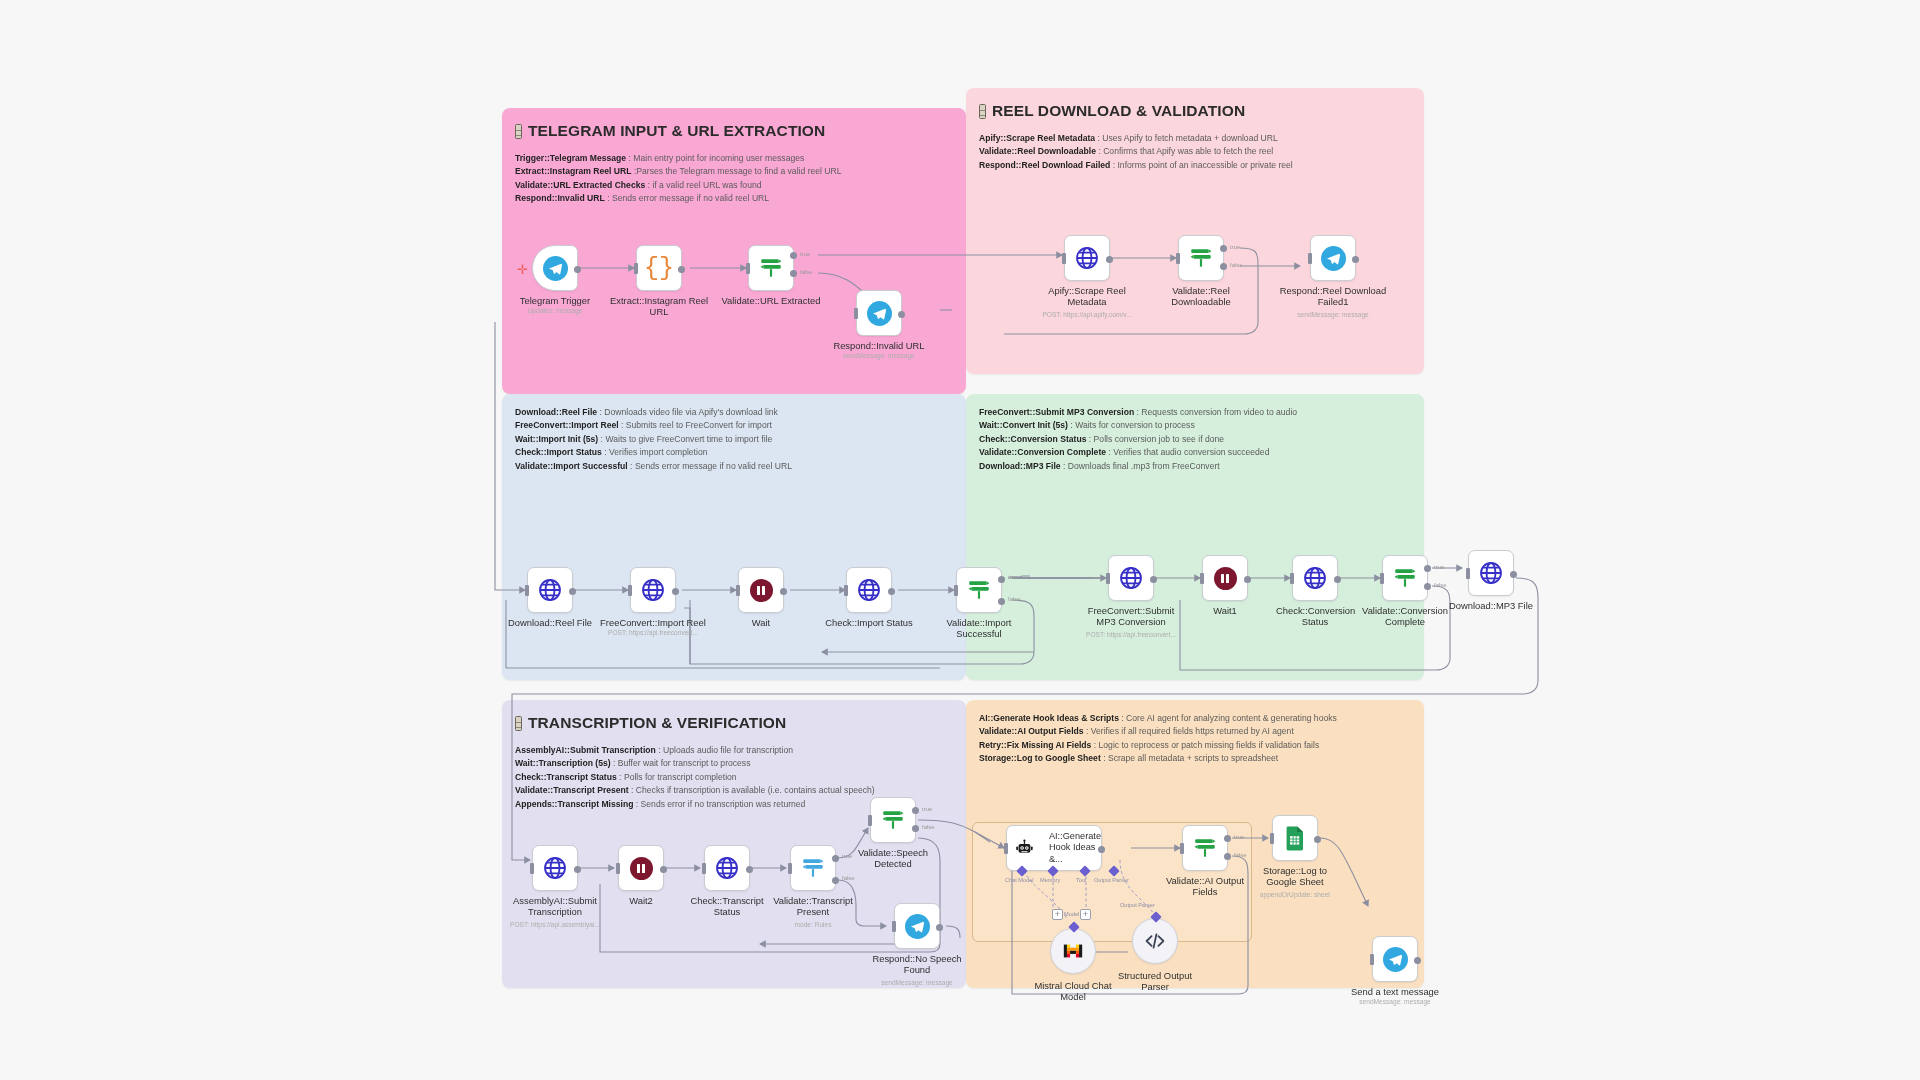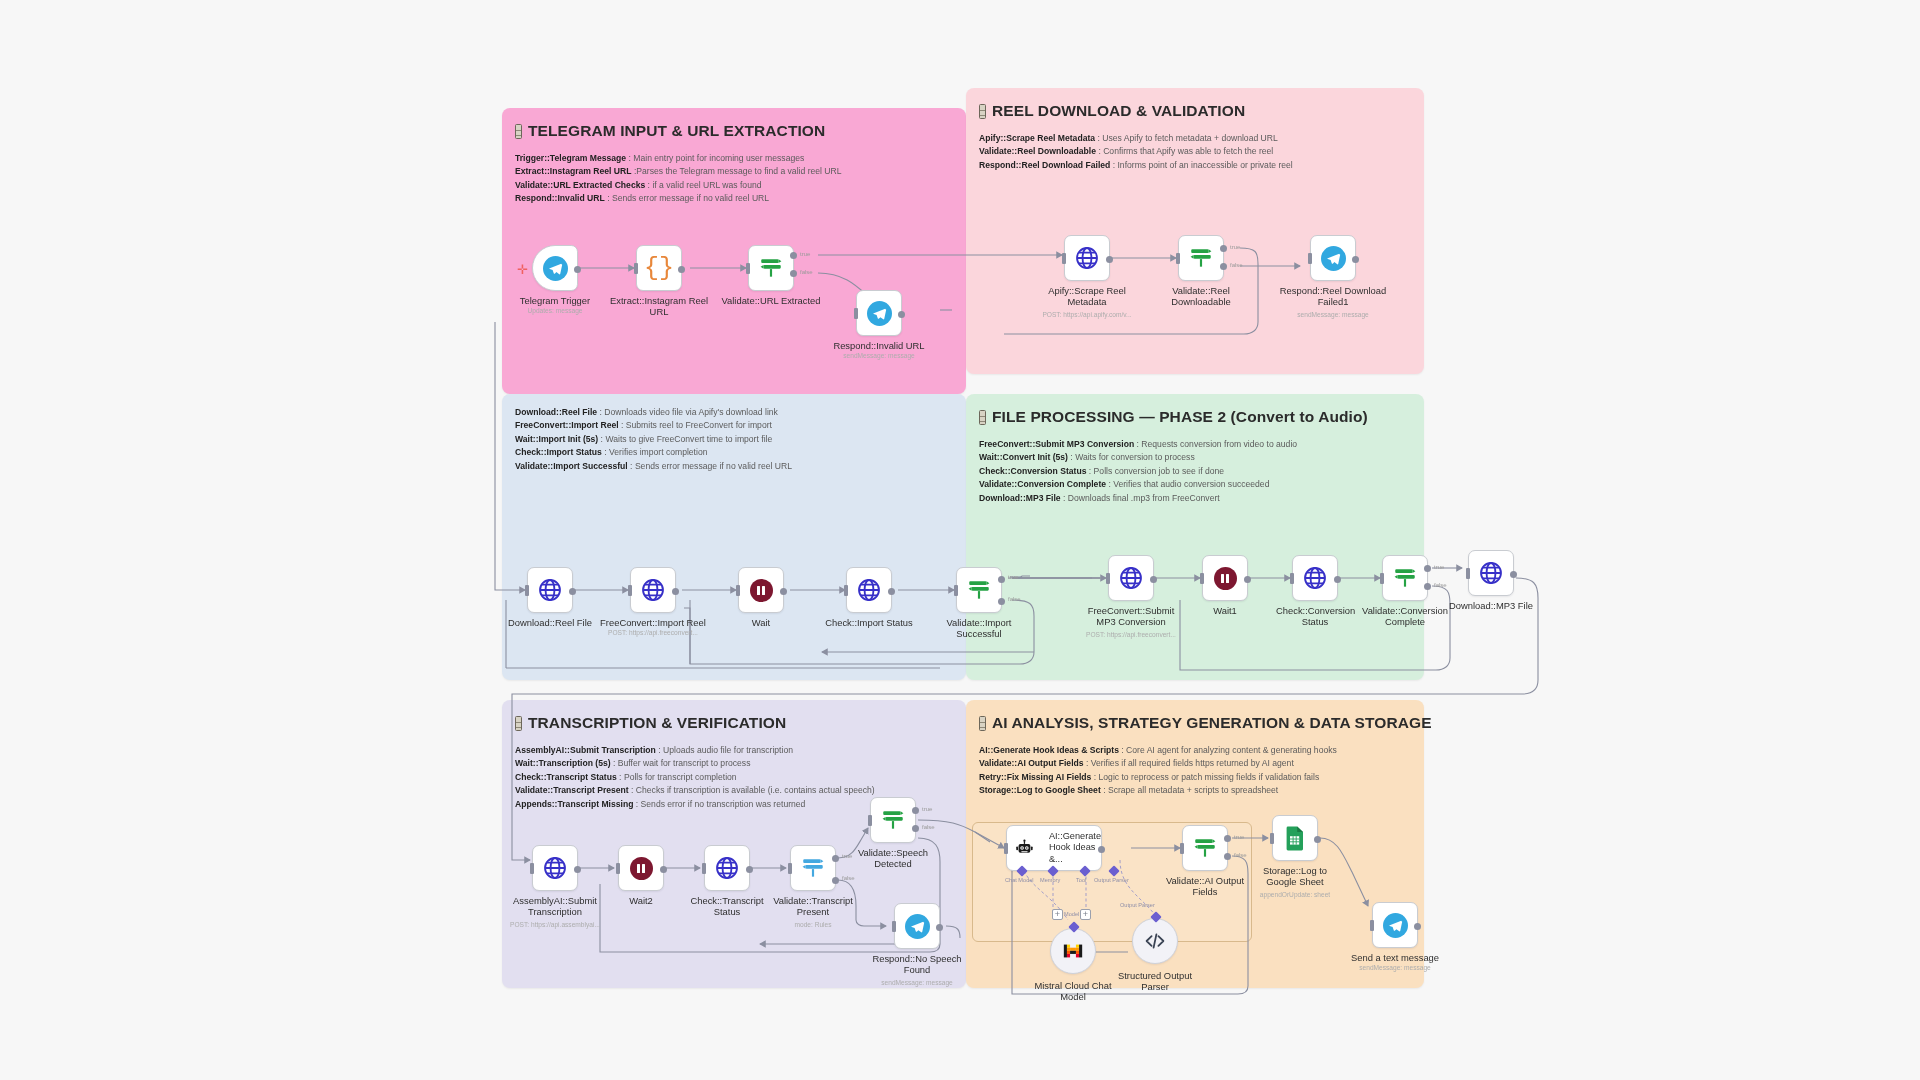--- a/index.html
+++ b/index.html
@@ -311,24 +311,20 @@
     <div class="panel-body">
       <div class="ln"><b>Download::Reel File</b><span> : Downloads video file via Apify's download link</span></div>
       <div class="ln"><b>FreeConvert::Import Reel</b><span> : Submits reel to FreeConvert for import</span></div>
       <div class="ln"><b>Wait::Import Init (5s)</b><span> : Waits to give FreeConvert time to import file</span></div>
       <div class="ln"><b>Check::Import Status</b><span> : Verifies import completion</span></div>
       <div class="ln"><b>Validate::Import Successful</b><span> : Sends error message if no valid reel URL</span></div>
     </div>
   </div>
 
   <div class="panel" style="left:966px; top:394px; width:458px; height:286px; background:#d6efdd;">
-    <div class="panel-title">
-      <span class="note-glyph"></span>
-      <span>FILE PROCESSING — PHASE 2 (Convert to Audio)</span>
-    </div>
     <div class="panel-body">
       <div class="ln"><b>FreeConvert::Submit MP3 Conversion</b><span> : Requests conversion from video to audio</span></div>
       <div class="ln"><b>Wait::Convert Init (5s)</b><span> : Waits for conversion to process</span></div>
       <div class="ln"><b>Check::Conversion Status</b><span> : Polls conversion job to see if done</span></div>
       <div class="ln"><b>Validate::Conversion Complete</b><span> : Verifies that audio conversion succeeded</span></div>
       <div class="ln"><b>Download::MP3 File</b><span> : Downloads final .mp3 from FreeConvert</span></div>
     </div>
   </div>
 
   <div class="panel" style="left:502px; top:700px; width:464px; height:288px; background:#e2dff0;">
@@ -339,24 +335,20 @@
     <div class="panel-body">
       <div class="ln"><b>AssemblyAI::Submit Transcription</b><span> : Uploads audio file for transcription</span></div>
       <div class="ln"><b>Wait::Transcription (5s)</b><span> : Buffer wait for transcript to process</span></div>
       <div class="ln"><b>Check::Transcript Status</b><span> : Polls for transcript completion</span></div>
       <div class="ln"><b>Validate::Transcript Present</b><span> : Checks if transcription is available (i.e. contains actual speech)</span></div>
       <div class="ln"><b>Appends::Transcript Missing</b><span> : Sends error if no transcription was returned</span></div>
     </div>
   </div>
 
   <div class="panel" style="left:966px; top:700px; width:458px; height:288px; background:#fae0c0;">
-    <div class="panel-title">
-      <span class="note-glyph"></span>
-      <span>AI ANALYSIS, STRATEGY GENERATION &amp; DATA STORAGE</span>
-    </div>
     <div class="panel-body">
       <div class="ln"><b>AI::Generate Hook Ideas &amp; Scripts</b><span> : Core AI agent for analyzing content &amp; generating hooks</span></div>
       <div class="ln"><b>Validate::AI Output Fields</b><span> : Verifies if all required fields https returned by AI agent</span></div>
       <div class="ln"><b>Retry::Fix Missing AI Fields</b><span> : Logic to reprocess or patch missing fields if validation fails</span></div>
       <div class="ln"><b>Storage::Log to Google Sheet</b><span> : Scrape all metadata + scripts to spreadsheet</span></div>
     </div>
   </div>
 
   <div style="position:absolute; left:972px; top:822px; width:280px; height:120px;
               border:1px solid #d8b98c; border-radius:6px; background:rgba(255,255,255,0.10); z-index:2;"></div>
@@ -750,21 +742,21 @@
         <rect x="7" y="11.2" width="9.2" height="8.4" fill="#fff"></rect>
         <path d="M7 14h9.2M7 16.8h9.2M10.1 11.2v8.4M13.2 11.2v8.4" stroke="#24a05a" stroke-width="0.9"></path>
       </svg>
       <span class="port in" style="left:-3px; top:17px;"></span>
       <span class="port" style="right:-4px; top:19.5px;"></span>
     </div>
     <div class="nlabel" style="width:94px;">Storage::Log to Google Sheet</div>
     <div class="nsub" style="top:76px;">appendOrUpdate: sheet</div>
   </div>
 
-  <div class="node" style="left:1372px; top:902px;">
+  <div class="node" style="left:1372px; top:936px;">
     <div class="nbox">
       <span class="tg-circle">
         <svg width="15" height="15" viewBox="0 0 24 24">
             <path fill="#fff" d="M21.2 4.3 2.9 11.4c-1 .4-1 1.2-.1 1.5l4.6 1.4 1.8 5.4c.2.6.4.8 1 .8.5 0 .7-.2 1-.5l2.2-2.2 4.6 3.4c.8.5 1.4.2 1.6-.8l3-14c.3-1.2-.5-1.8-1.4-1.1Z"></path>
           </svg>
       </span>
       <span class="port in" style="left:-3px; top:17px;"></span>
       <span class="port" style="right:-4px; top:19.5px;"></span>
     </div>
     <div class="nlabel" style="width:110px;">Send a text message</div>

